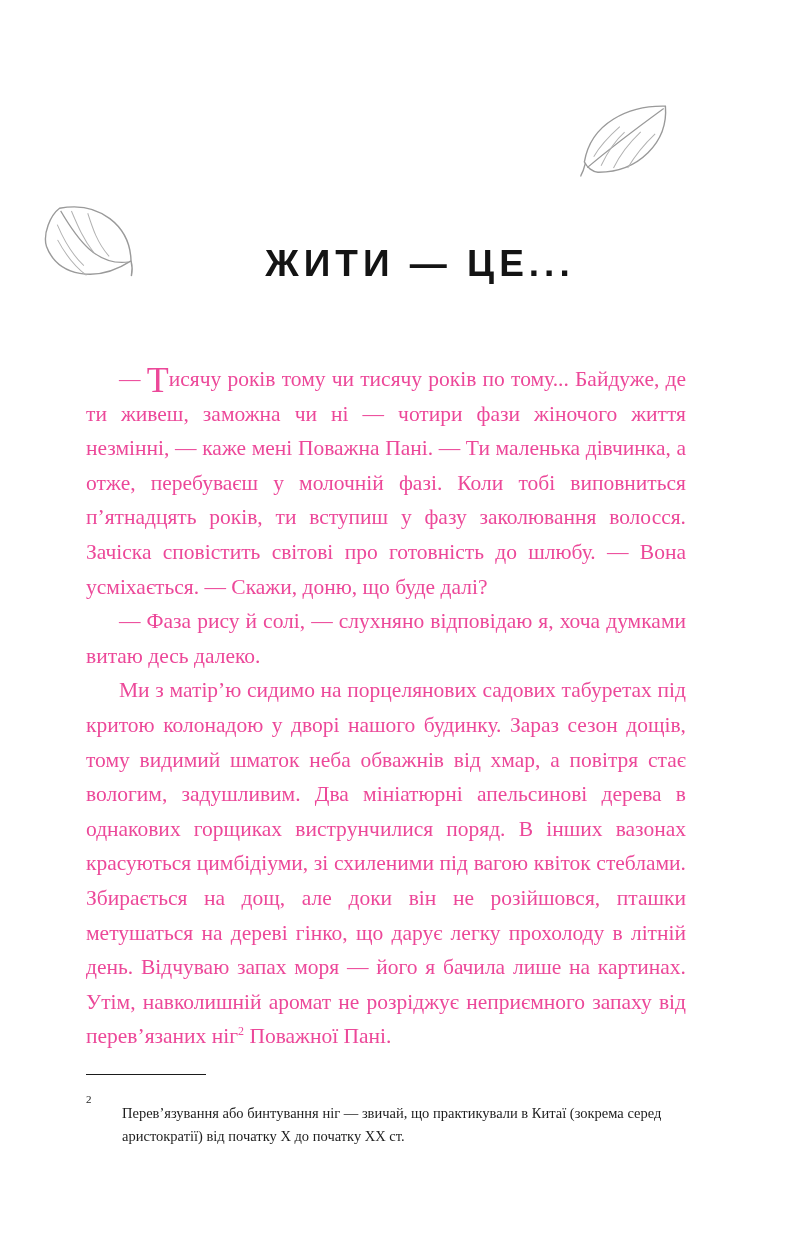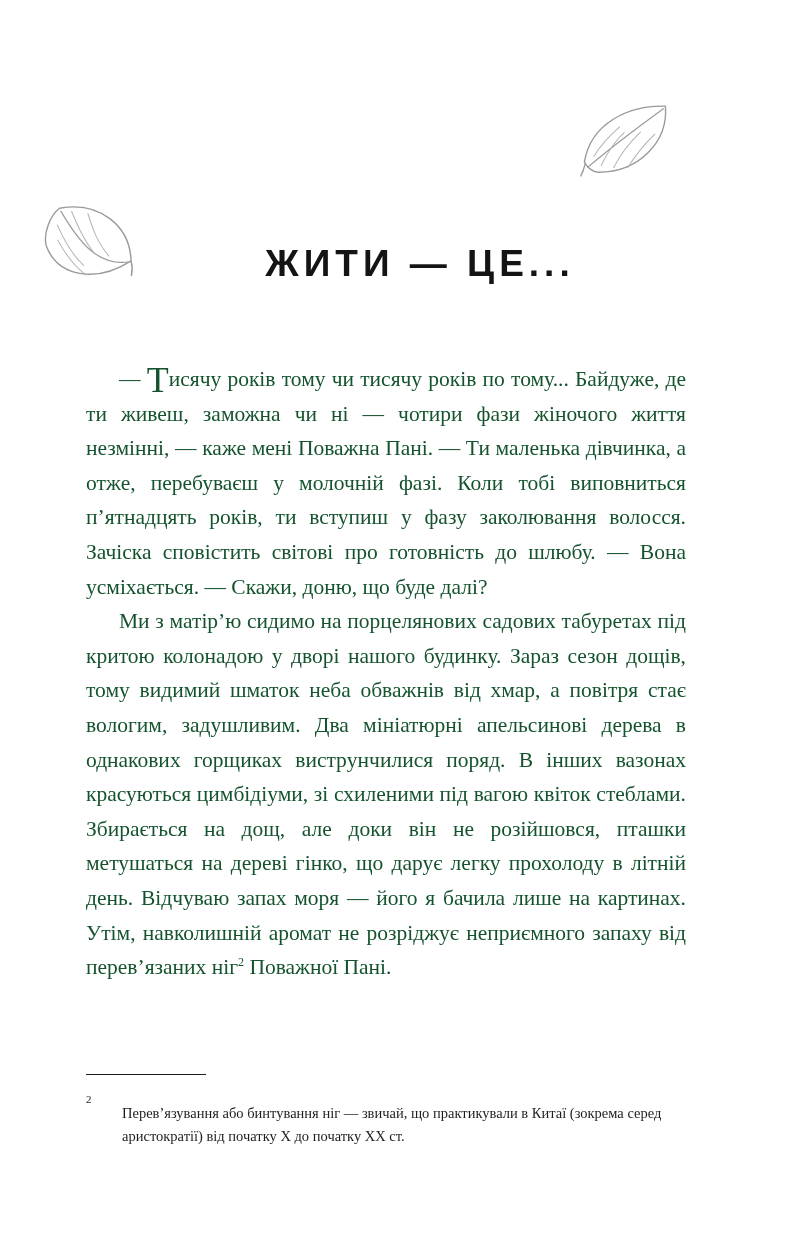--- a/index.html
+++ b/index.html
@@ -59,21 +59,21 @@
   
   .textblock {
     position: absolute;
     top: 362px;
     left: 86px;
     width: 600px;
     font-size: 21.5px;
     line-height: 34.6px;
     text-align: justify;
     text-justify: inter-word;
-    color: #14532d;
+    color: #ec4899;
   }
   .textblock p {
     margin: 0;
   }
   .textblock p.indent {
     text-indent: 33px;
   }
   .para-first {
     position: relative;
     min-height: 34px;
@@ -151,20 +151,21 @@
       <path d="M96 44 C99 48, 101 52, 102 58" stroke="#9a9a9a" stroke-width="1.4" fill="none"></path>
     </svg>
   </div>
 
   <h1 class="chapter-title">ЖИТИ — ЦЕ...</h1>
 
   <div class="textblock">
 
     <p class="para-first indent"><span class="dash-cap">—</span> <span class="dropcap">Т</span><span>исячу років тому чи тисячу років по тому... Байдуже, де ти живеш, заможна чи ні — чотири фази жіночого життя незмінні, — каже мені Поважна Пані. — Ти маленька дівчинка, а отже, перебуваєш у молочній фазі. Коли тобі виповниться п’ятнадцять років, ти вступиш у фазу заколювання волосся. Зачіска сповістить світові про готовність до шлюбу. — Вона усміхається. — Скажи, доню, що буде далі?</span></p>
 
+    <p class="indent">— Фаза рису й солі, — слухняно відповідаю я, хоча думками витаю десь далеко.</p>
 
     <p class="indent"><span>Ми з матір’ю сидимо на порцелянових садових табуретах під критою колонадою у дворі нашого будинку. Зараз сезон дощів, тому видимий шматок неба обважнів від хмар, а повітря стає вологим, задушливим. Два мініатюрні апельсинові дерева в однакових горщиках вистрyнчилися поряд. В інших вазонах красуються цимбідіуми, зі схиленими під вагою квіток стеблами. Збирається на дощ, але доки він не розійшовся, пташки метушаться на дереві гінко, що дарує легку прохолоду в літній день. Відчуваю запах моря — його я бачила лише на картинах. Утім, навколишній аромат не розріджує неприємного запаху від перев’язаних ніг</span><sup class="footnote-ref">2</sup><span> Поважної Пані.</span></p>
 
   </div>
 
   <div class="footnote-rule"></div>
   <div class="footnote">
     <span class="fn-num">2</span>
     <span class="fn-text">Перев’язування або бинтування ніг — звичай, що практикували в Китаї (зокрема серед аристократії) від початку X до початку XX ст.</span>
   </div>

